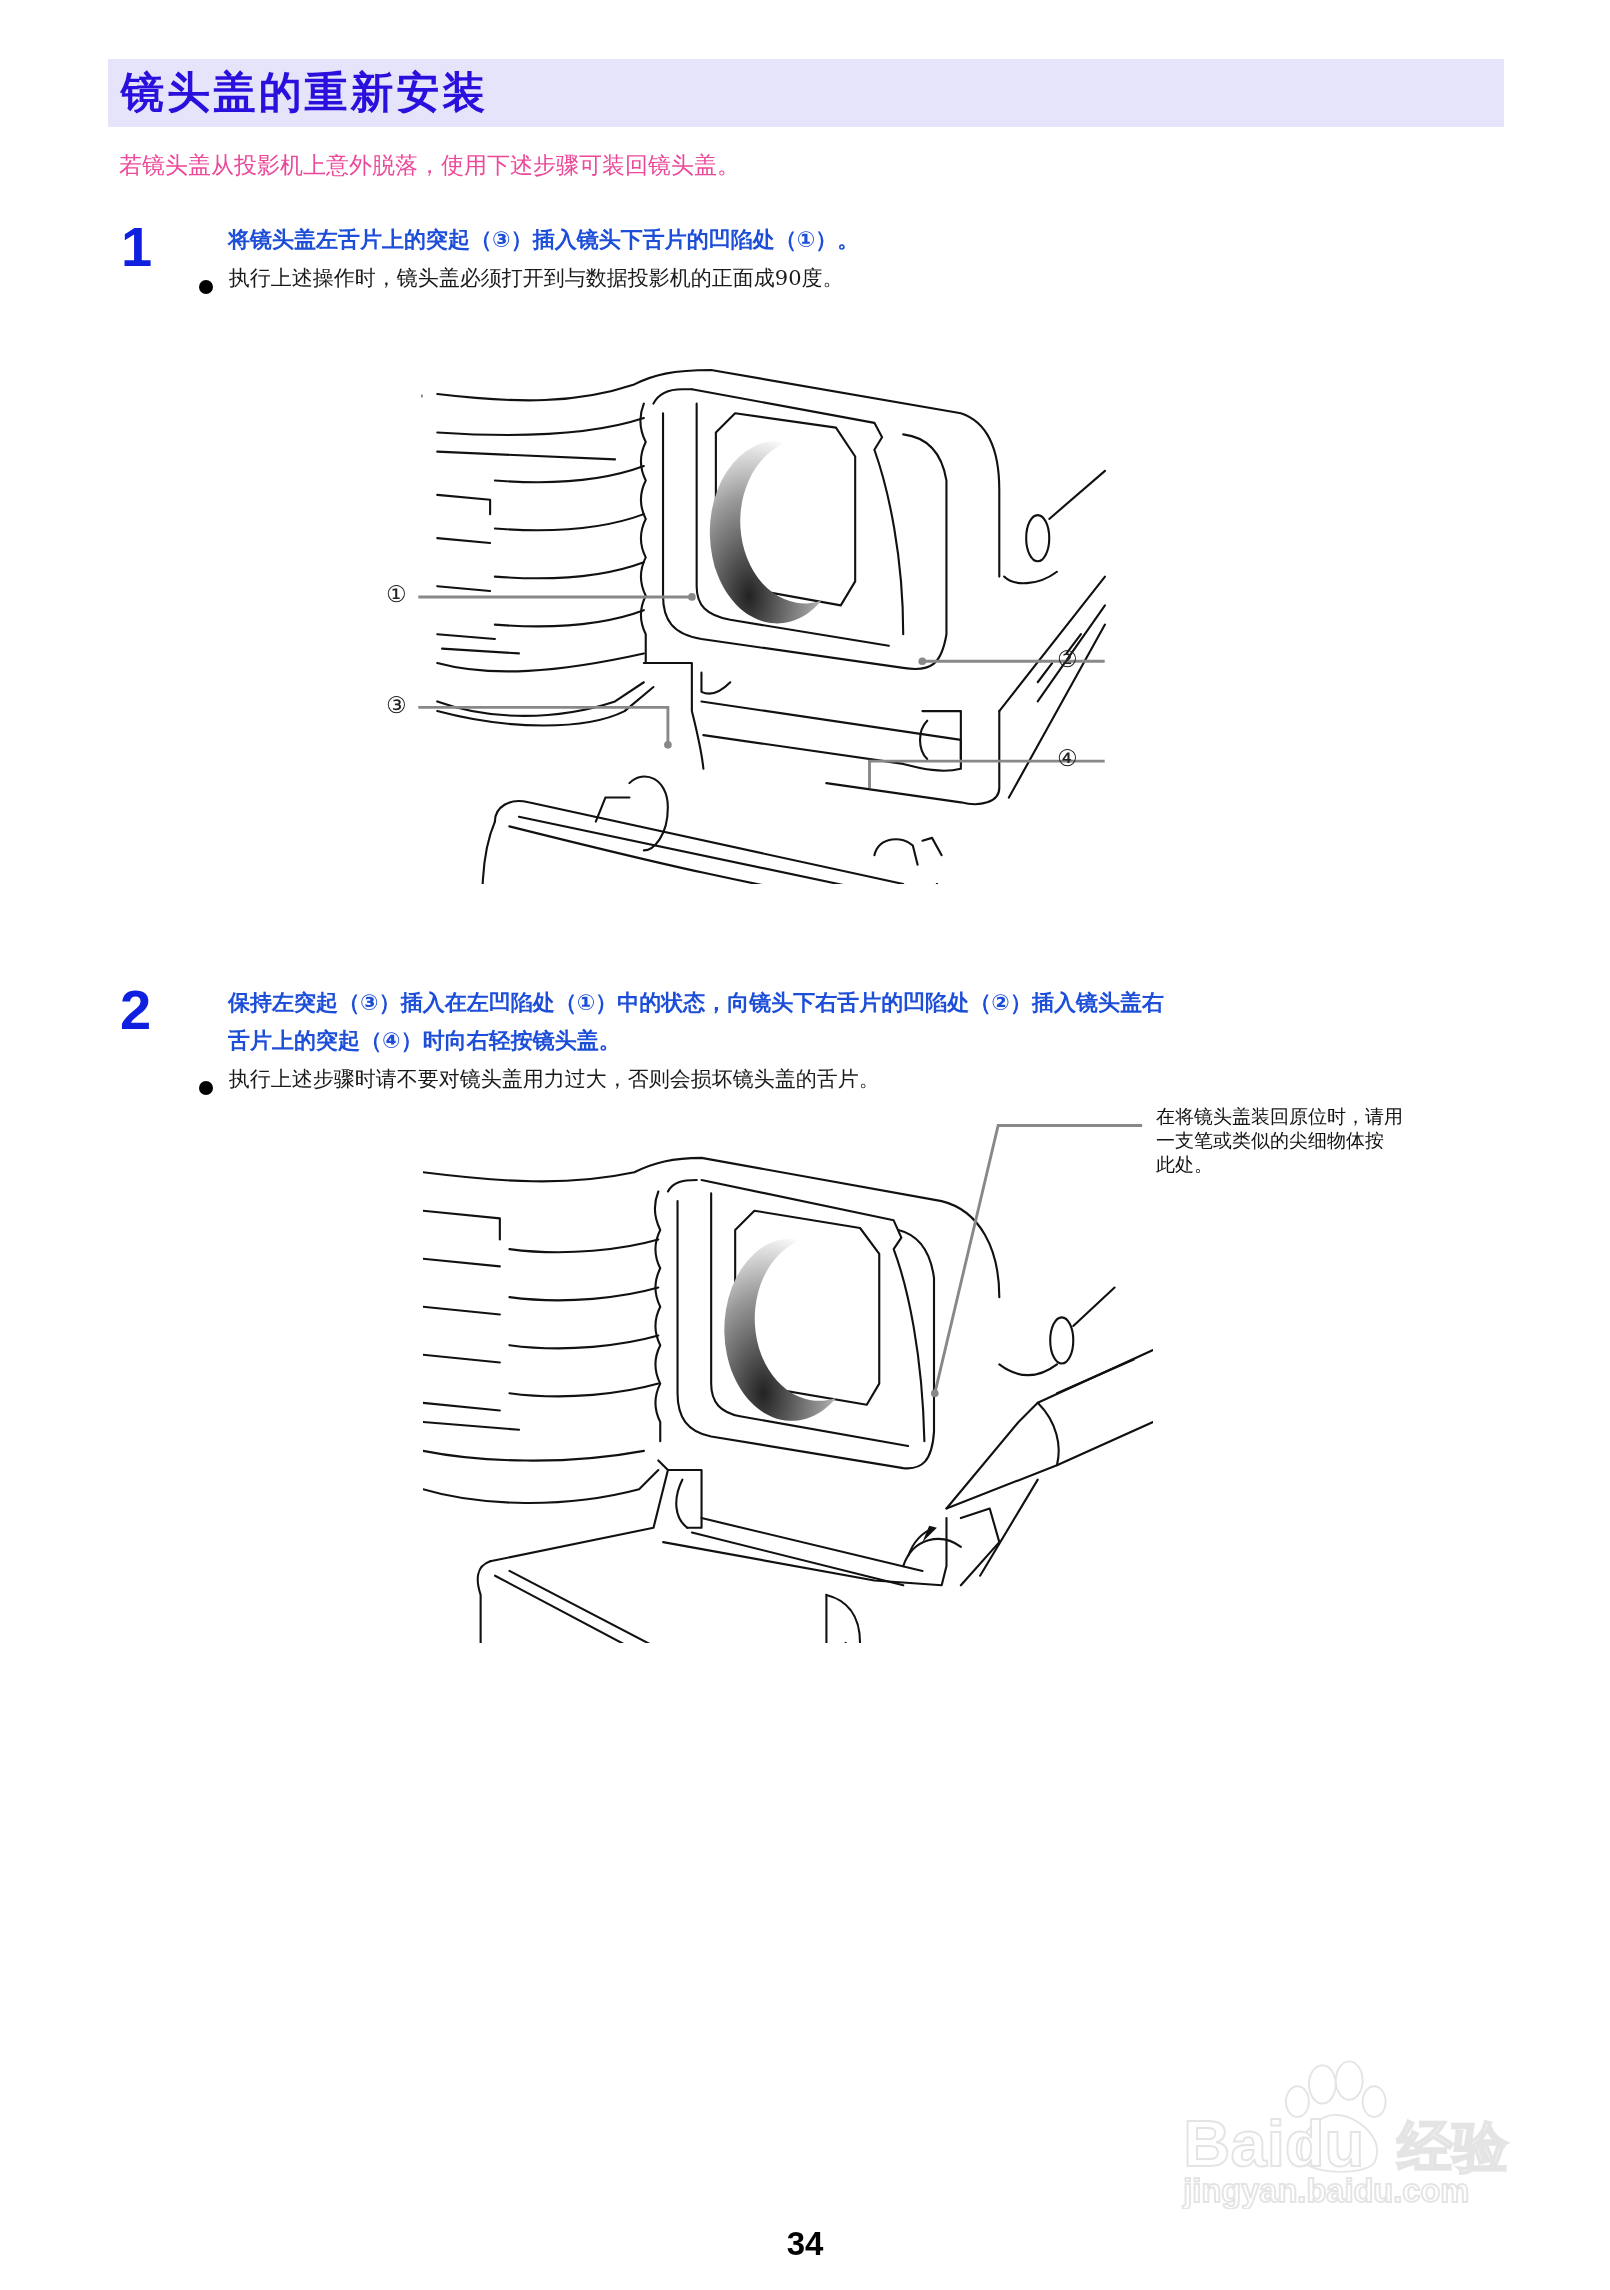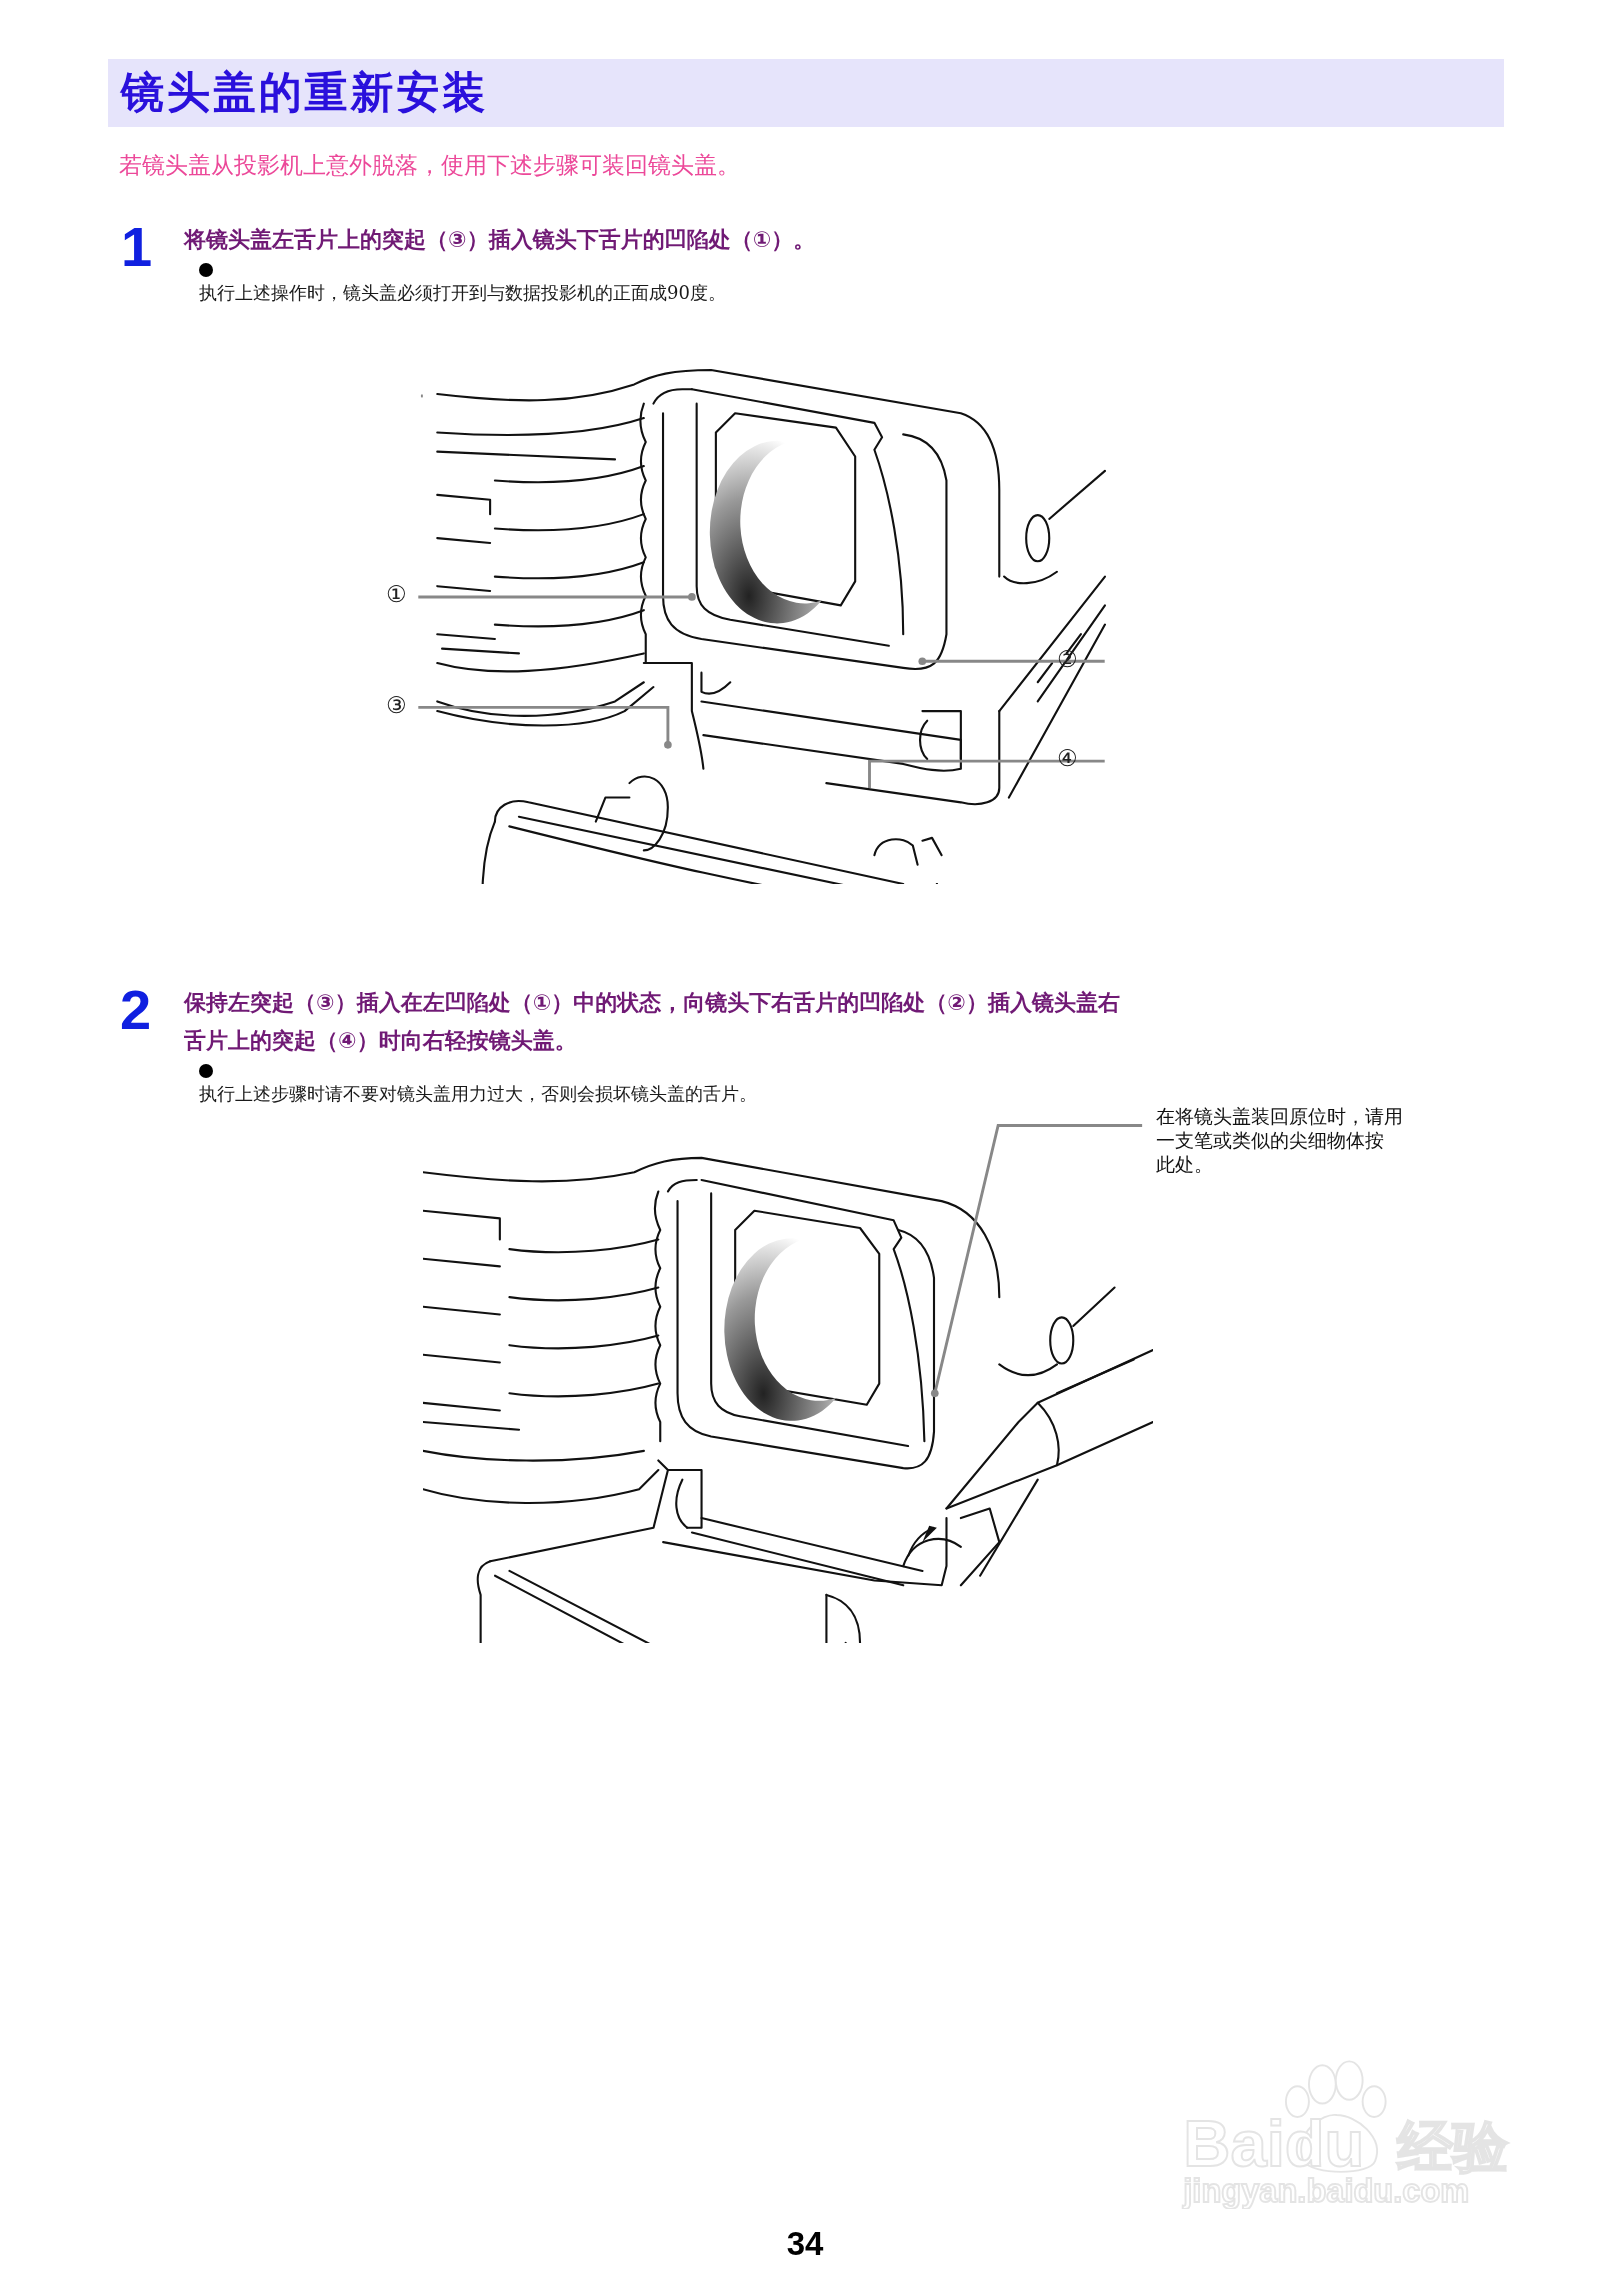--- a/index.html
+++ b/index.html
@@ -6,24 +6,24 @@
   body { width: 1610px; height: 2290px; position: relative; overflow: hidden;
          font-family: "DejaVu Sans", "Liberation Sans", sans-serif; color: #111; }
   .abs { position: absolute; }
   .header-bar { left: 108px; top: 59px; width: 1396px; height: 68px; background: #e6e4fb; }
   .header-title { left: 121px; top: 65px; font-size: 43px; font-weight: bold; color: #2a10dc;
                   letter-spacing: 2.9px; line-height: 54px; font-family: Liberation Sans, sans-serif; }
   .intro { left: 119px; top: 149px; font-size: 23px; line-height: 33px; color: #ec4899;
            font-family: "DejaVu Serif", "Liberation Serif", serif; }
   .step-num { font-family: "Liberation Sans", "DejaVu Sans", sans-serif; font-weight: bold;
               color: #1020e0; font-size: 56px; line-height: 56px; }
-  .step-text { font-size: 22px; font-weight: bold; line-height: 38px; color: #701a75;
-               font-family: "DejaVu Sans", sans-serif; }
-  .bullet-row { display: flex; align-items: flex-start; font-size: 18px; line-height: 31px;
-                font-family: "DejaVu Serif", "Liberation Serif", serif; color: #1a1a1a; flex-direction: column; }
+  .step-text { font-size: 22px; font-weight: bold; line-height: 38px; color: #1d4ed8;
+               font-family: "DejaVu Sans", sans-serif; margin-left: 44px; }
+  .bullet-row { display: flex; align-items: flex-end; font-size: 21px; line-height: 31px;
+                font-family: "DejaVu Serif", "Liberation Serif", serif; color: #1a1a1a; }
   .bullet-dot { width: 14.4px; height: 14.4px; border-radius: 50%; background: #000; margin-right: 15.4px; flex: none; }
   .figure { position: absolute; }
   .figure svg { display: block; }
   .callout-label { font-size: 23px; font-family: "DejaVu Sans", sans-serif; color: #222; }
   .note { left: 1156px; top: 1105px; width: 317px; font-size: 19px; line-height: 24px; color: #111;
           font-family: Liberation Sans, sans-serif; }
   .page-number { left: 759px; top: 2225px; width: 92px; text-align: center; font-size: 33px;
                  font-weight: bold; color: #000000; font-family: "Liberation Sans", sans-serif; }
   .watermark { left: 1178px; top: 2046px; width: 375px; height: 163px; opacity: 0.55; text-align: right; }
   .wm-text { font-family: "Liberation Sans", sans-serif; fill: #ffffff; stroke: #cfcfcf; stroke-width: 2; font-weight: bold; }

